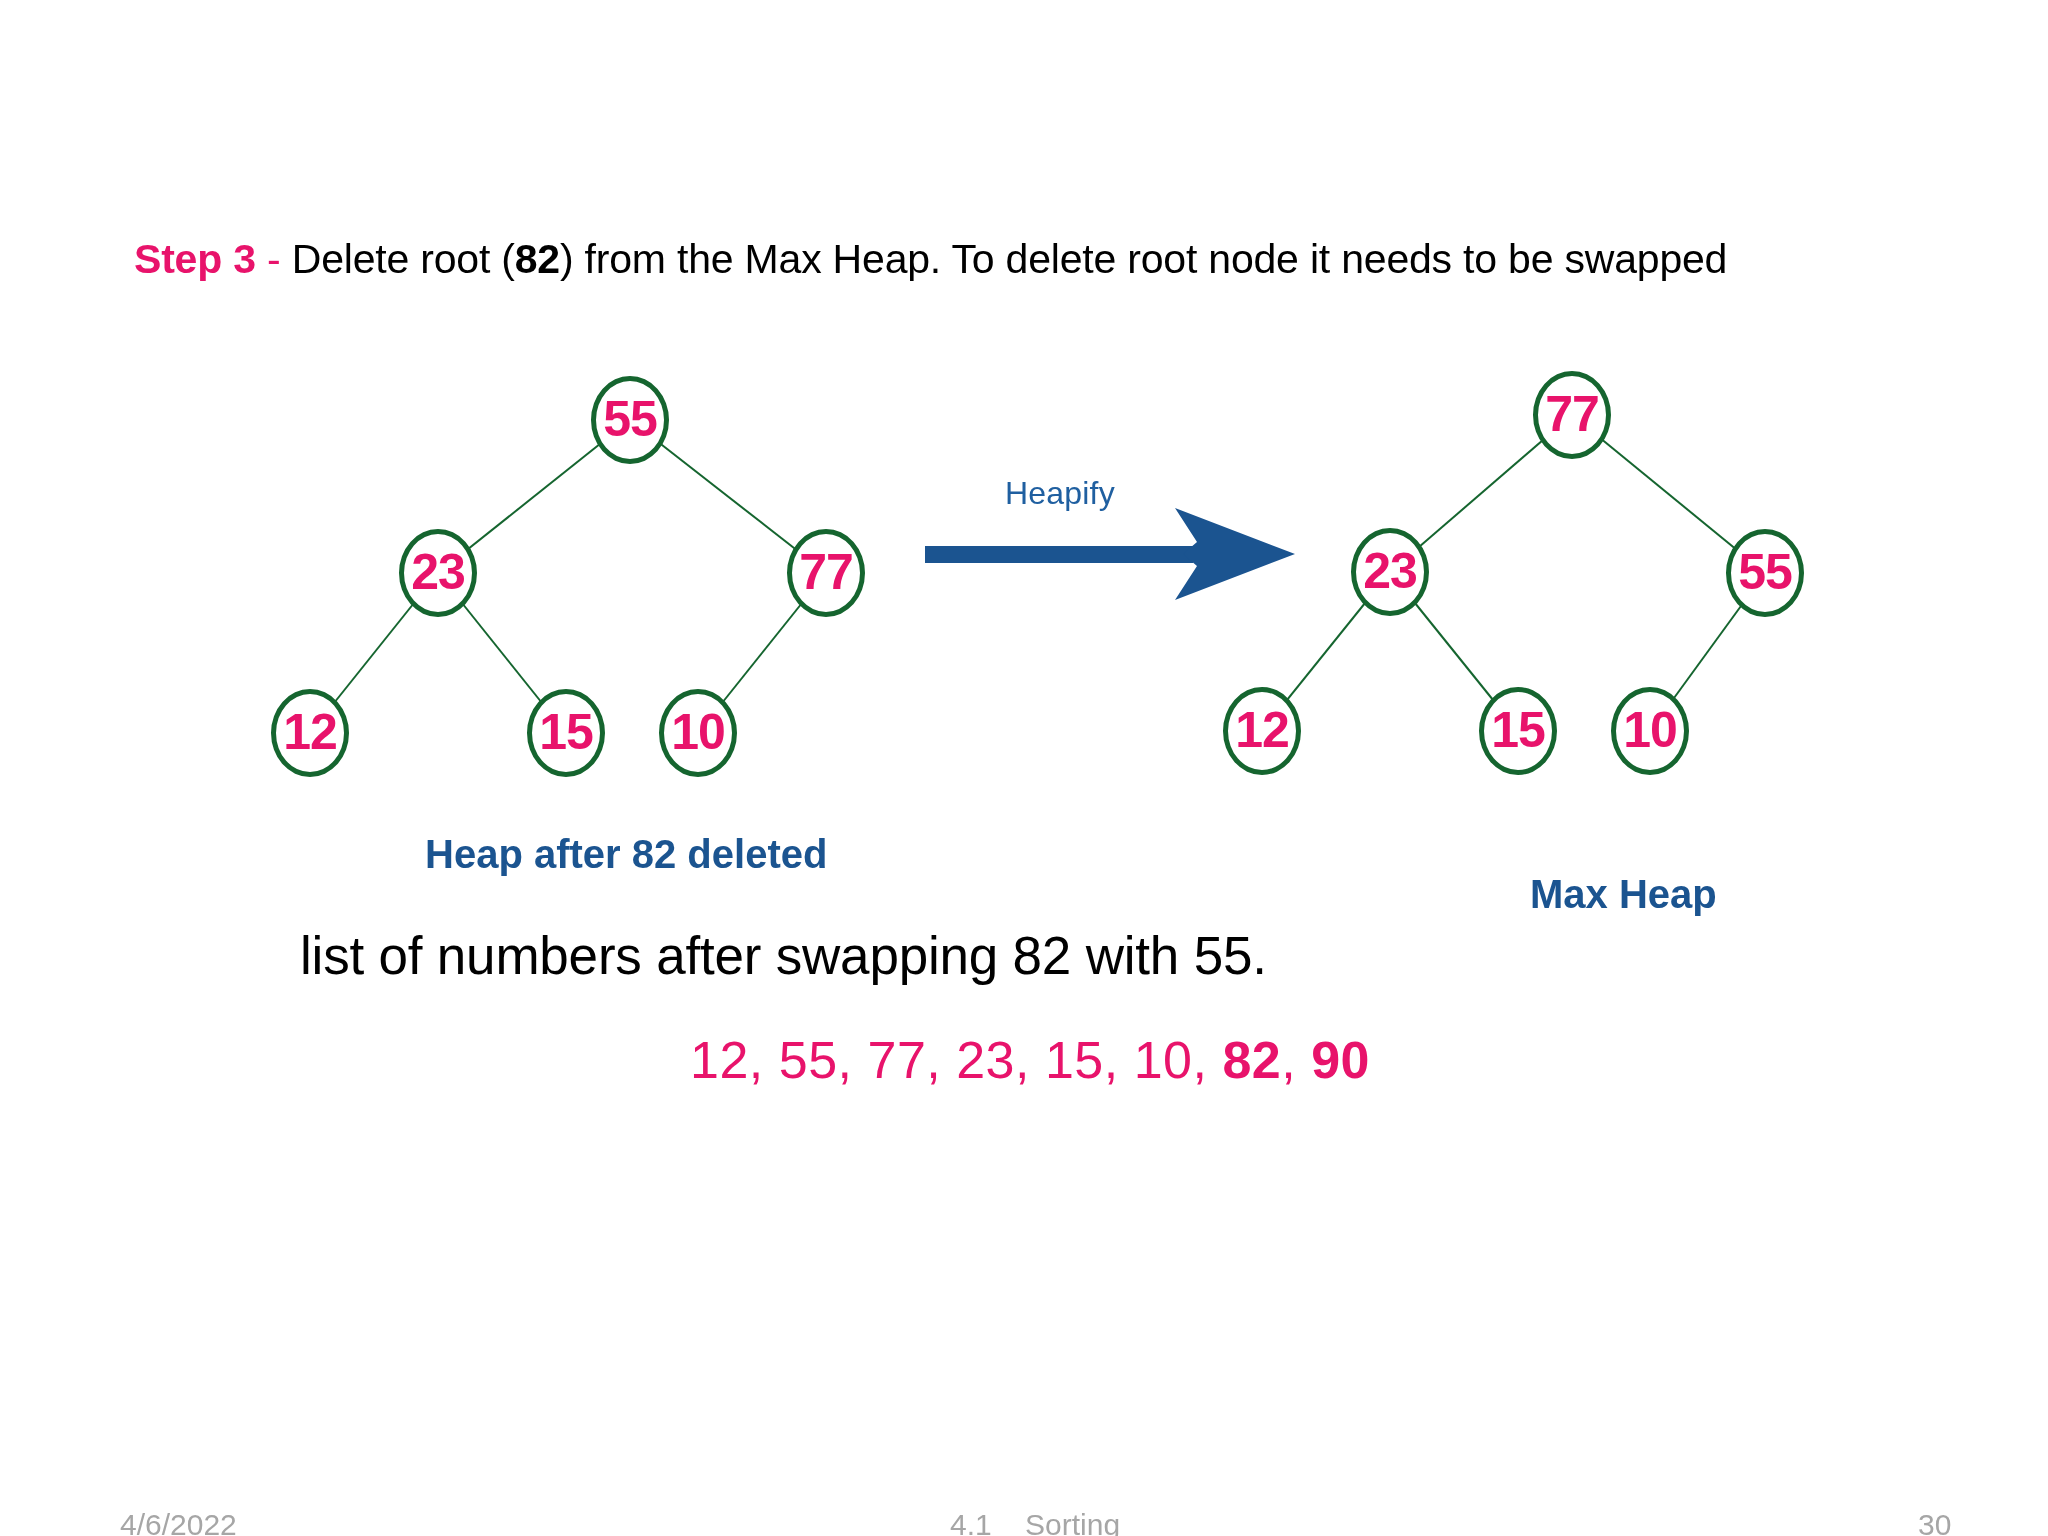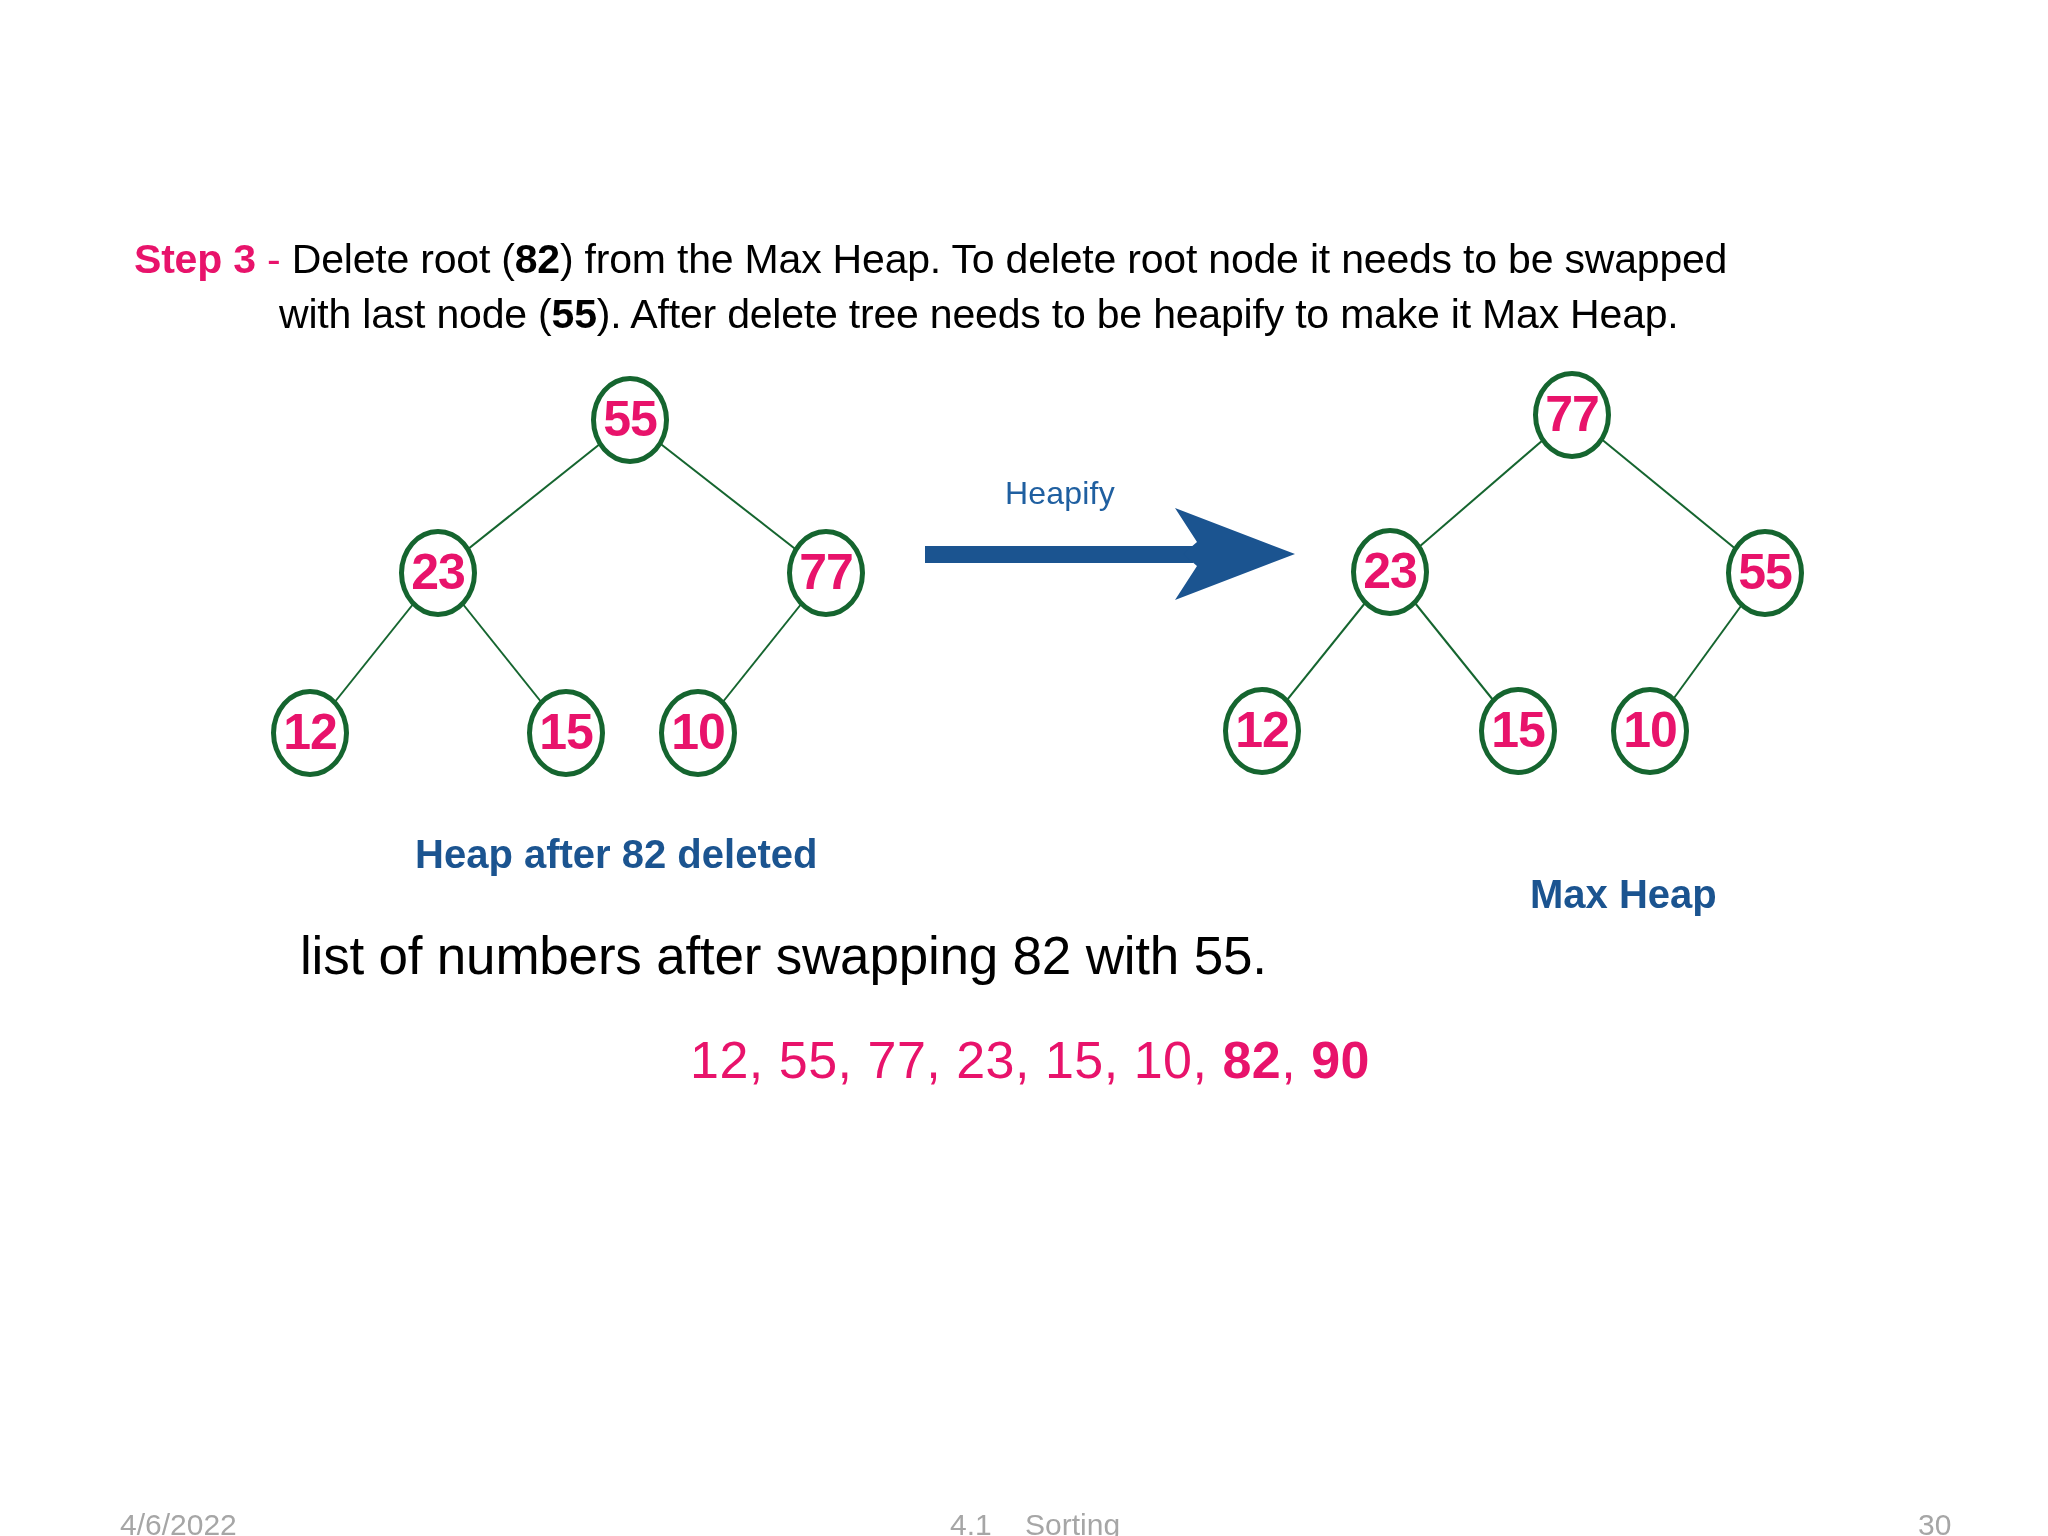--- a/index.html
+++ b/index.html
@@ -94,21 +94,21 @@
   }
 
   
   .caption {
     position: absolute;
     color: #1b5490;
     font-size: 40px;
     font-weight: bold;
     white-space: nowrap;
   }
-  #caption-left  { left: 415px;  top: 832px; }
+  #caption-left  { left: 425px;  top: 832px; }
   #caption-right { left: 1530px; top: 824px; margin-top: 48px; }
 
   
   #swap-note {
     position: absolute;
     left: 300px;
     top: 925px;
     font-family: "Liberation Sans Narrow", "Liberation Sans", sans-serif;
     font-size: 53px;
     color: #000000;
@@ -143,21 +143,20 @@
   #footer-title { left: 950px; }
   #footer-page  { left: 1918px; }
 </style>
 </head>
 <body>
 
 <div id="heading">
   <span class="step-label">Step 3</span>
   <span class="dash">-</span>
   <span>Delete root (</span><b>82</b><span>) from the Max Heap. To delete root node it needs to be swapped</span>
-  <span class="line2"><span>with last node (</span><b>55</b><span>). After delete tree needs to be heapify to make it Max Heap.</span></span>
 </div>
 
 <svg class="tree-canvas" id="tree-edges">
     <line x1="630" y1="420" x2="438" y2="573" stroke="#15652f" stroke-width="2"></line>
     <line x1="630" y1="420" x2="826" y2="573" stroke="#15652f" stroke-width="2"></line>
     <line x1="438" y1="573" x2="310" y2="733" stroke="#15652f" stroke-width="2"></line>
     <line x1="438" y1="573" x2="566" y2="733" stroke="#15652f" stroke-width="2"></line>
     <line x1="826" y1="573" x2="698" y2="733" stroke="#15652f" stroke-width="2"></line>
     <line x1="1572" y1="415" x2="1390" y2="572" stroke="#15652f" stroke-width="2"></line>
     <line x1="1572" y1="415" x2="1765" y2="573" stroke="#15652f" stroke-width="2"></line>

